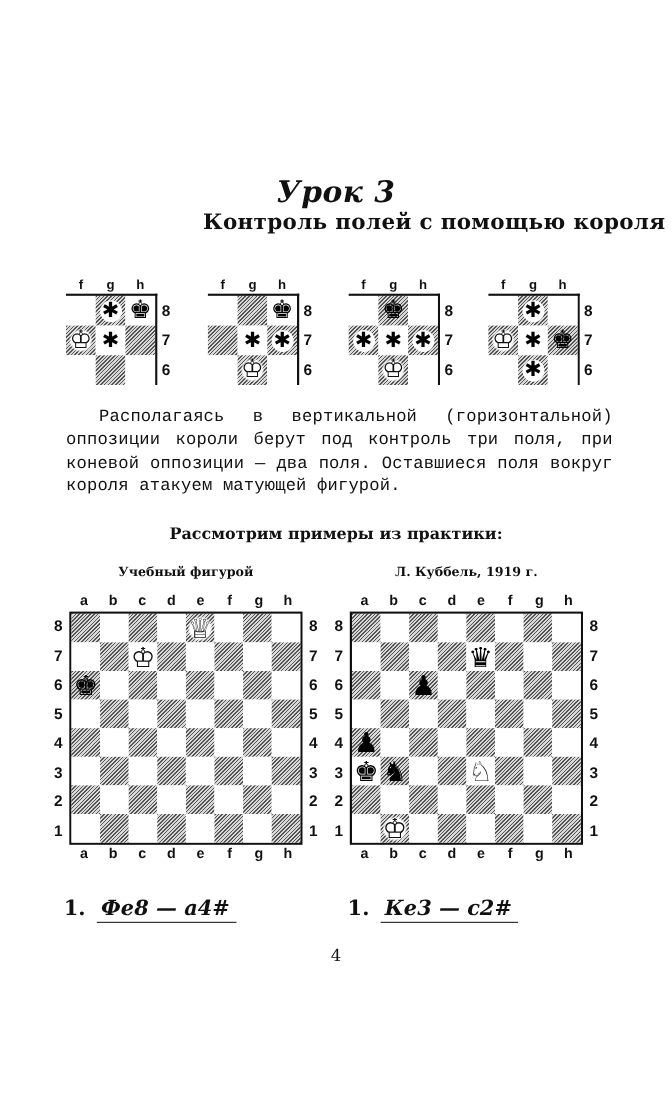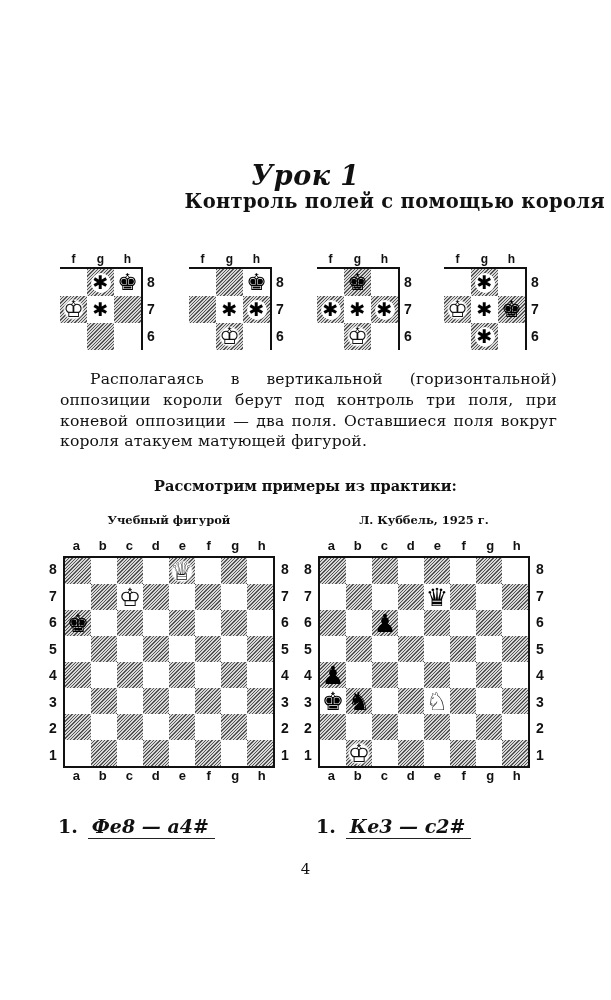--- a/index.html
+++ b/index.html
@@ -46,21 +46,21 @@
   .big .piece { font-size: 25px; }
 
   .solution { top: 815px; font-family: "DejaVu Serif", serif; font-weight: bold; font-size: 19px; }
   .solution .num { margin-right: 10px; }
   .solution .move { font-style: italic; border-bottom: 1.5px solid #222; padding: 0 6px 1px 4px; text-align: center; }
   .page-number { left: 0; width: 611px; top: 860px; text-align: center; font-family: "DejaVu Serif", serif; font-size: 15px; }
 </style>
 </head>
 <body>
 
-<div class="abs lesson-title">Урок 1</div>
+<div class="abs lesson-title">Урок 3</div>
 <div class="abs lesson-subtitle">Контроль полей с помощью короля</div>
 
 <div>
   <div class="mini" id="mini-0" style="left:60px;">
       <div class="files">
         <span>f</span>
         <span>g</span>
         <span>h</span>
       </div>
       <div class="grid">
@@ -180,26 +180,26 @@
         <div class="sq light"></div>
       </div>
       <div class="ranks">
         <span>8</span>
         <span>7</span>
         <span>6</span>
       </div>
     </div>
 </div>
 
-<p class="abs paragraph" style="margin:0;">Располагаясь в вертикальной (горизонтальной) оппозиции короли берут под контроль три поля, при коневой оппозиции — два поля. Оставшиеся поля вокруг короля атакуем матующей фигурой.</p>
+<p class="abs paragraph" style="margin:0;font-family:Liberation Mono, monospace;">Располагаясь в вертикальной (горизонтальной) оппозиции короли берут под контроль три поля, при коневой оппозиции — два поля. Оставшиеся поля вокруг короля атакуем матующей фигурой.</p>
 
 <div class="abs examples-title">Рассмотрим примеры из практики:</div>
 
 <div class="abs caption" style="left:63px; width:212px;">Учебный фигурой</div>
-<div class="abs caption" style="left:318px; width:212px;">Л. Куббель, 1925 г.</div>
+<div class="abs caption" style="left:318px; width:212px;">Л. Куббель, 1919 г.</div>
 
 <div class="big" id="board-0" style="left:45px;">
     <div class="files top">
       <span>a</span>
       <span>b</span>
       <span>c</span>
       <span>d</span>
       <span>e</span>
       <span>f</span>
       <span>g</span>

